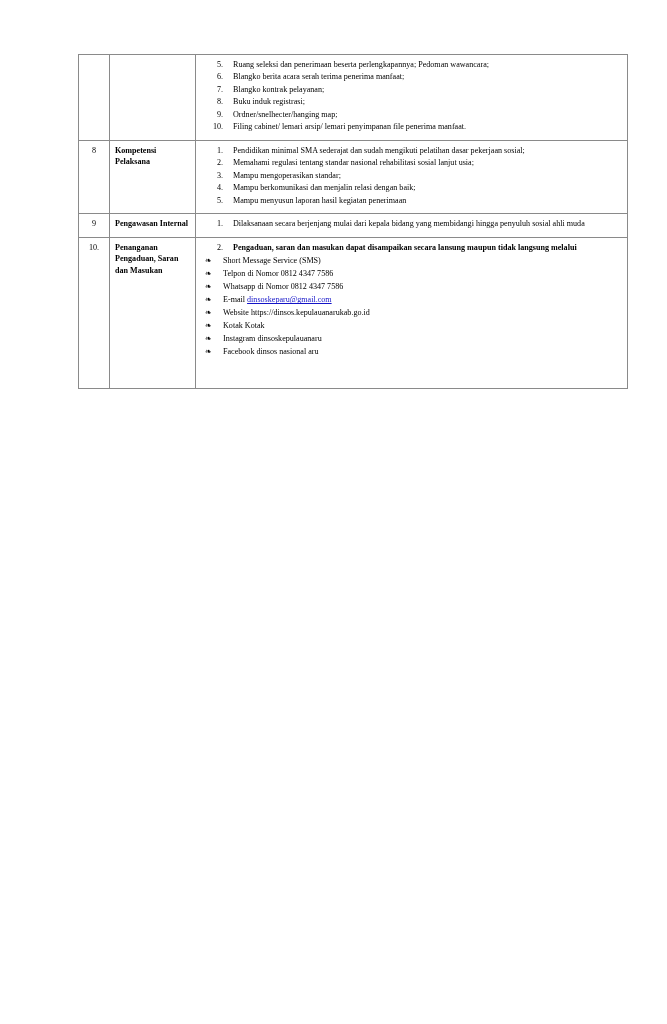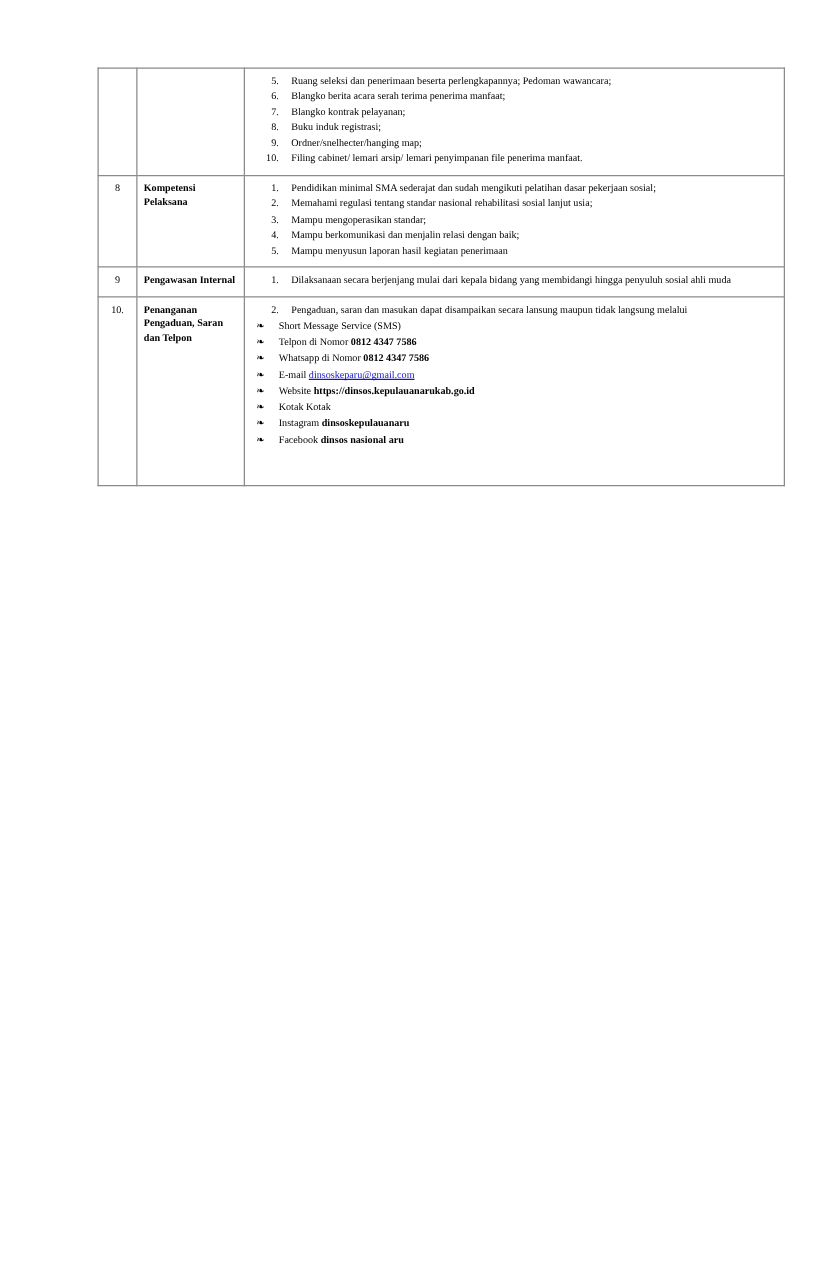--- a/index.html
+++ b/index.html
@@ -87,36 +87,36 @@
     position: relative;
     padding-left: 22px;
     margin-bottom: 1.5px;
   }
   ul.checklist > li > .bullet {
     position: absolute;
     left: 4px;
     top: 0;
     font-size: 8px;
   }
-  .bold { font-weight: bold; }
+  .bold { font-weight: normal; }
   .link {
     color: #1414c8;
   }
   .row-last-cell-tall { height: 140px; }
   .hang-2 {
     position: relative;
     padding-left: 32px;
   }
   .hang-2 > .mk {
     position: absolute;
     left: 0;
     width: 22px;
     text-align: right;
   }
-  .hang-2 > .tx { display: block; text-align: justify; }
+  .hang-2 > .tx { display: block; text-align: justify; font-weight: bold; }
 </style>
 </head>
 <body>
 
 <div class="page">
   <table class="doc-table">
     <colgroup>
       <col class="c-num">
       <col class="c-label">
       <col class="c-body">
@@ -193,21 +193,21 @@
             <li>
               <span class="mk">1.</span>
               <span class="tx">Dilaksanaan secara berjenjang mulai dari kepala bidang yang membidangi hingga penyuluh sosial ahli muda</span>
             </li>
           </ol>
         </td>
       </tr>
 
       <tr>
         <td class="num">10.</td>
-        <td class="label">Penanganan Pengaduan, Saran dan Telpon</td>
+        <td class="label">Penanganan Pengaduan, Saran dan Masukan</td>
         <td class="body row-last-cell-tall">
           <div class="hang-2">
             <span class="mk">2.</span>
             <span class="tx">Pengaduan, saran dan masukan dapat disampaikan secara lansung maupun tidak langsung melalui</span>
           </div>
           <ul class="checklist">
             <li>
               <span class="bullet">❧</span>
               <span>Short Message Service (SMS)</span>
             </li>

